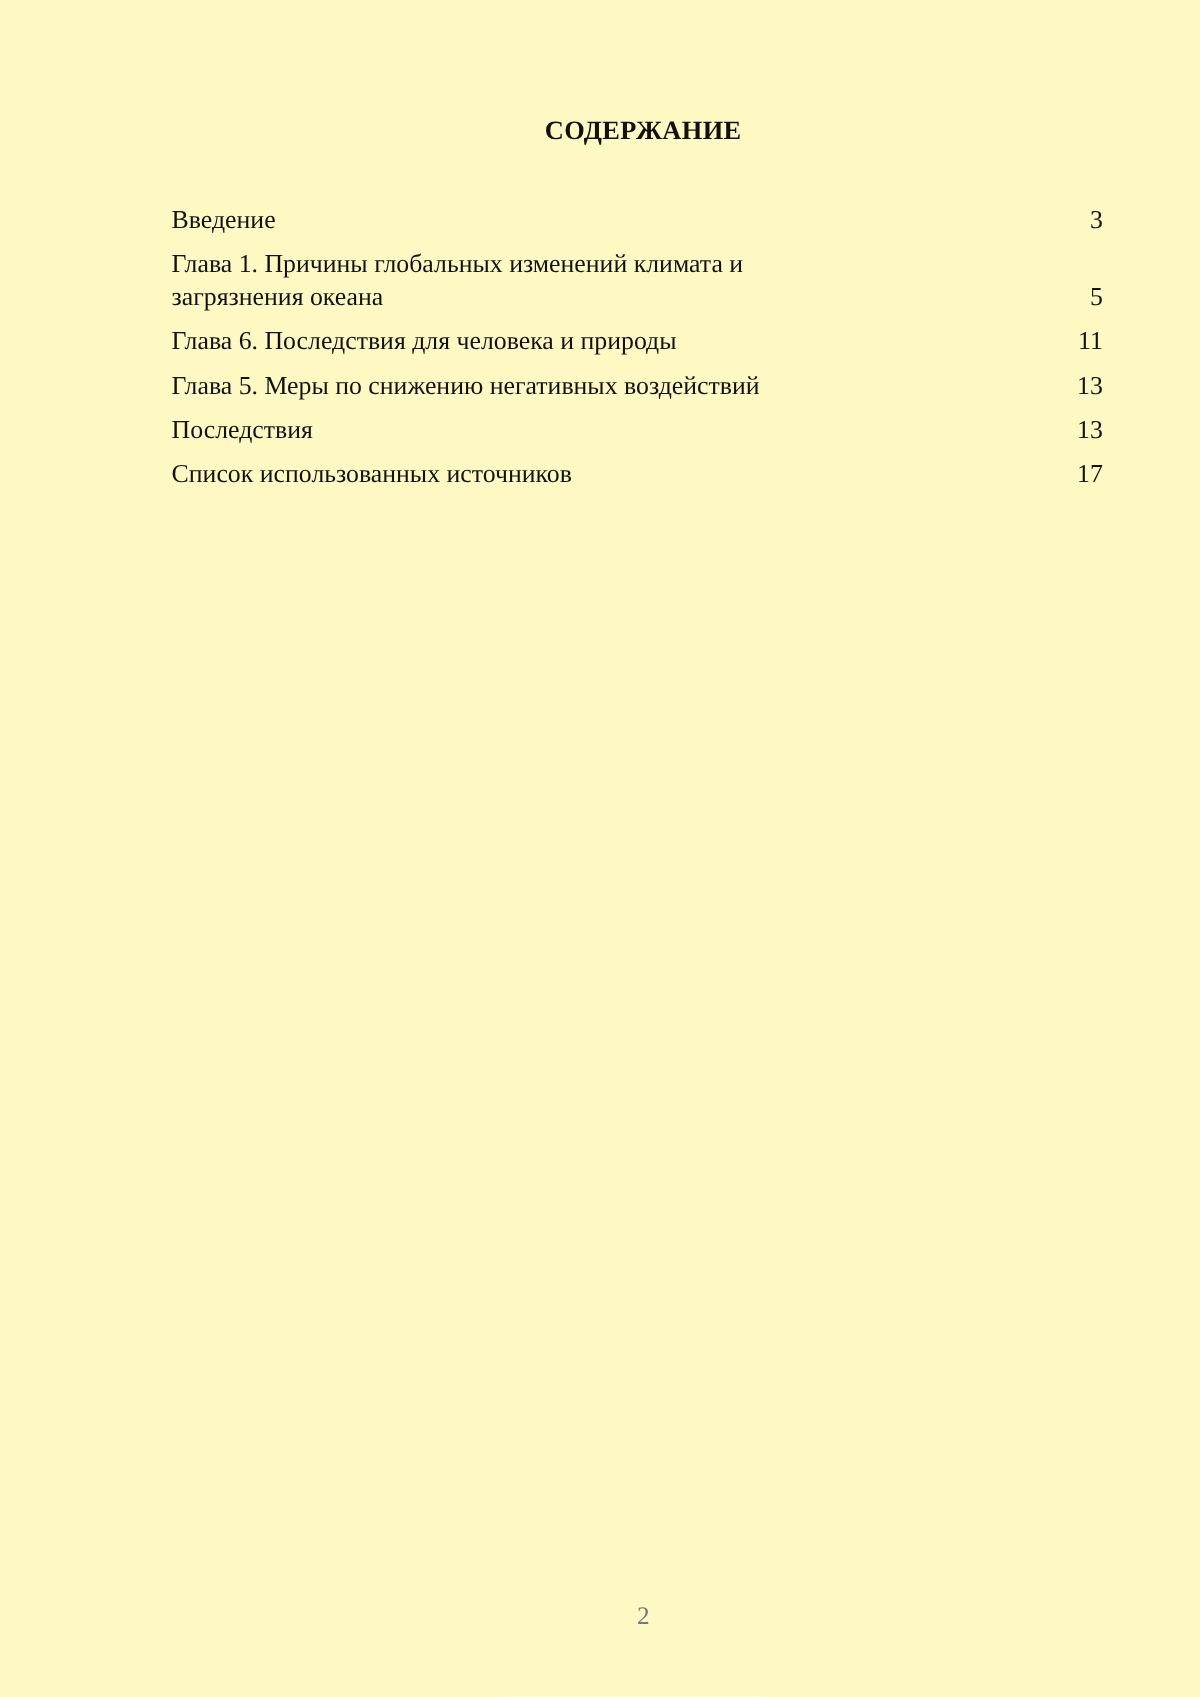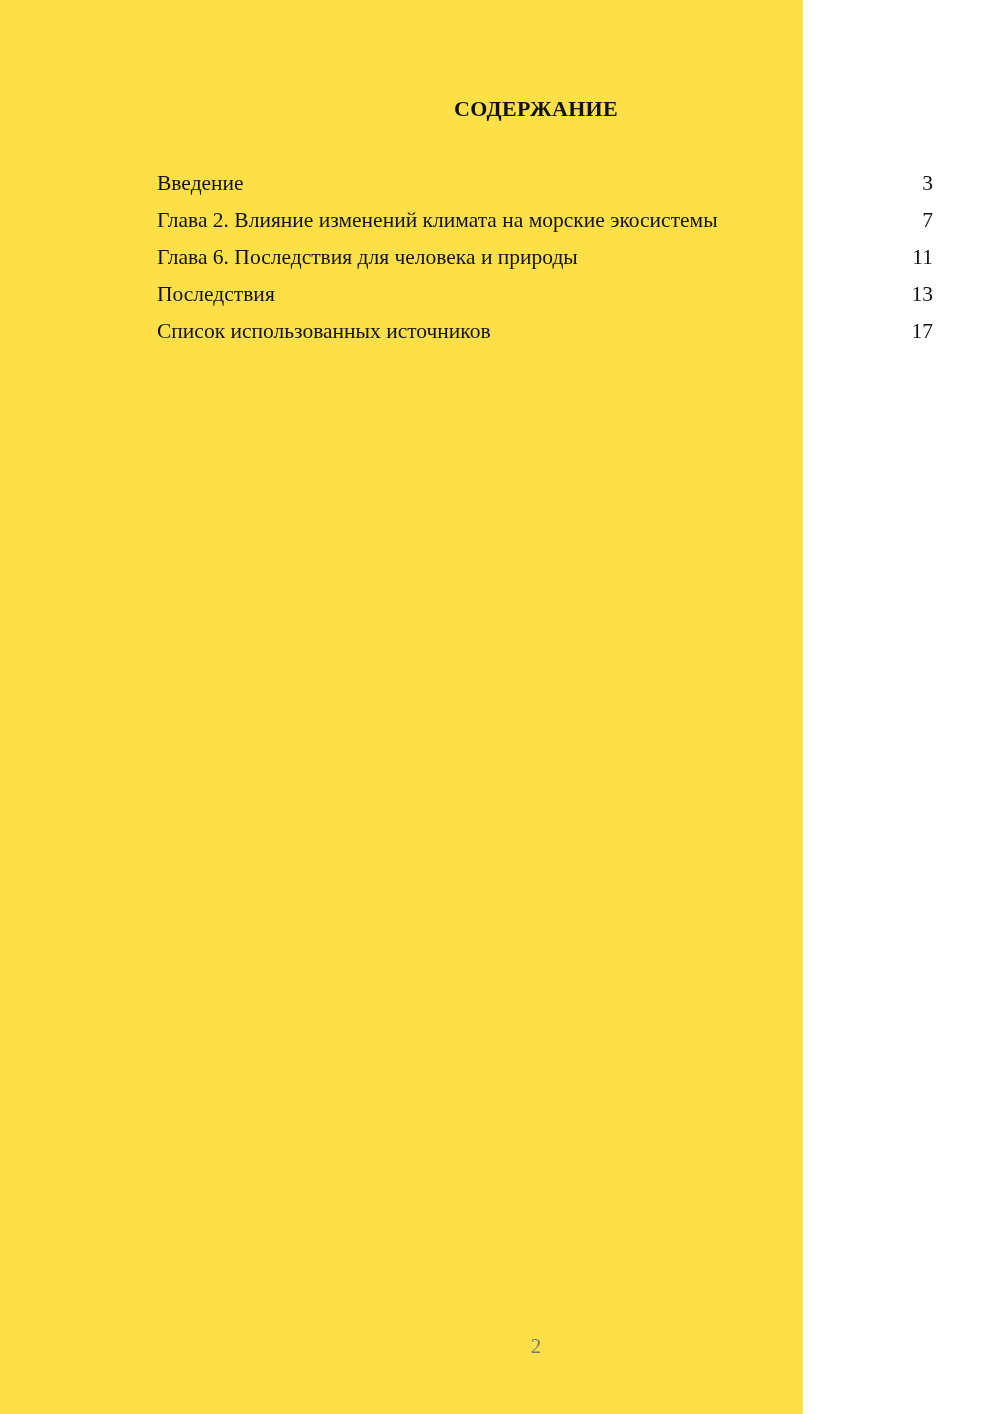--- a/index.html
+++ b/index.html
@@ -11,37 +11,37 @@
       width: 1000px;
       height: 1414px;
       position: relative;
       overflow: hidden;
       font-family: "Liberation Serif", "DejaVu Serif", serif;
       color: #111111;
     }
     .page {
       position: absolute;
       left: 0; top: 0;
-      width: 803px;
+      width: 1000px;
       height: 1414px;
-      background: #fde047;
+      background: #fef9c3;
     }
     .toc-title {
       position: absolute;
       top: 96px;
       left: 0;
       width: 1072px;
       text-align: center;
       font-weight: bold;
       font-size: 22px;
       letter-spacing: 0.3px;
     }
     .toc-list {
       position: absolute;
-      left: 157px;
+      left: 143px;
       top: 170px;
       width: 776px;
     }
     .toc-row {
       display: flex;
       align-items: flex-end;
       justify-content: space-between;
       font-size: 21.5px;
       line-height: 27px;
       margin-bottom: 10px;
@@ -73,26 +73,30 @@
 
 <div class="page">
   <div class="toc-title">СОДЕРЖАНИЕ</div>
 
   <div class="toc-list">
     <div class="toc-row">
       <span class="label">Введение</span>
       <span class="page-num">3</span>
     </div>
     <div class="toc-row">
-      <span class="label">Глава 2. Влияние изменений климата на морские экосистемы</span>
-      <span class="page-num">7</span>
+      <span class="label wrap">Глава 1. Причины глобальных изменений климата и загрязнения океана</span>
+      <span class="page-num">5</span>
     </div>
     <div class="toc-row">
       <span class="label">Глава 6. Последствия для человека и природы</span>
       <span class="page-num">11</span>
+    </div>
+    <div class="toc-row">
+      <span class="label">Глава 5. Меры по снижению негативных воздействий</span>
+      <span class="page-num">13</span>
     </div>
     <div class="toc-row">
       <span class="label">Последствия</span>
       <span class="page-num">13</span>
     </div>
     <div class="toc-row">
       <span class="label">Список использованных источников</span>
       <span class="page-num">17</span>
     </div>
   </div>

